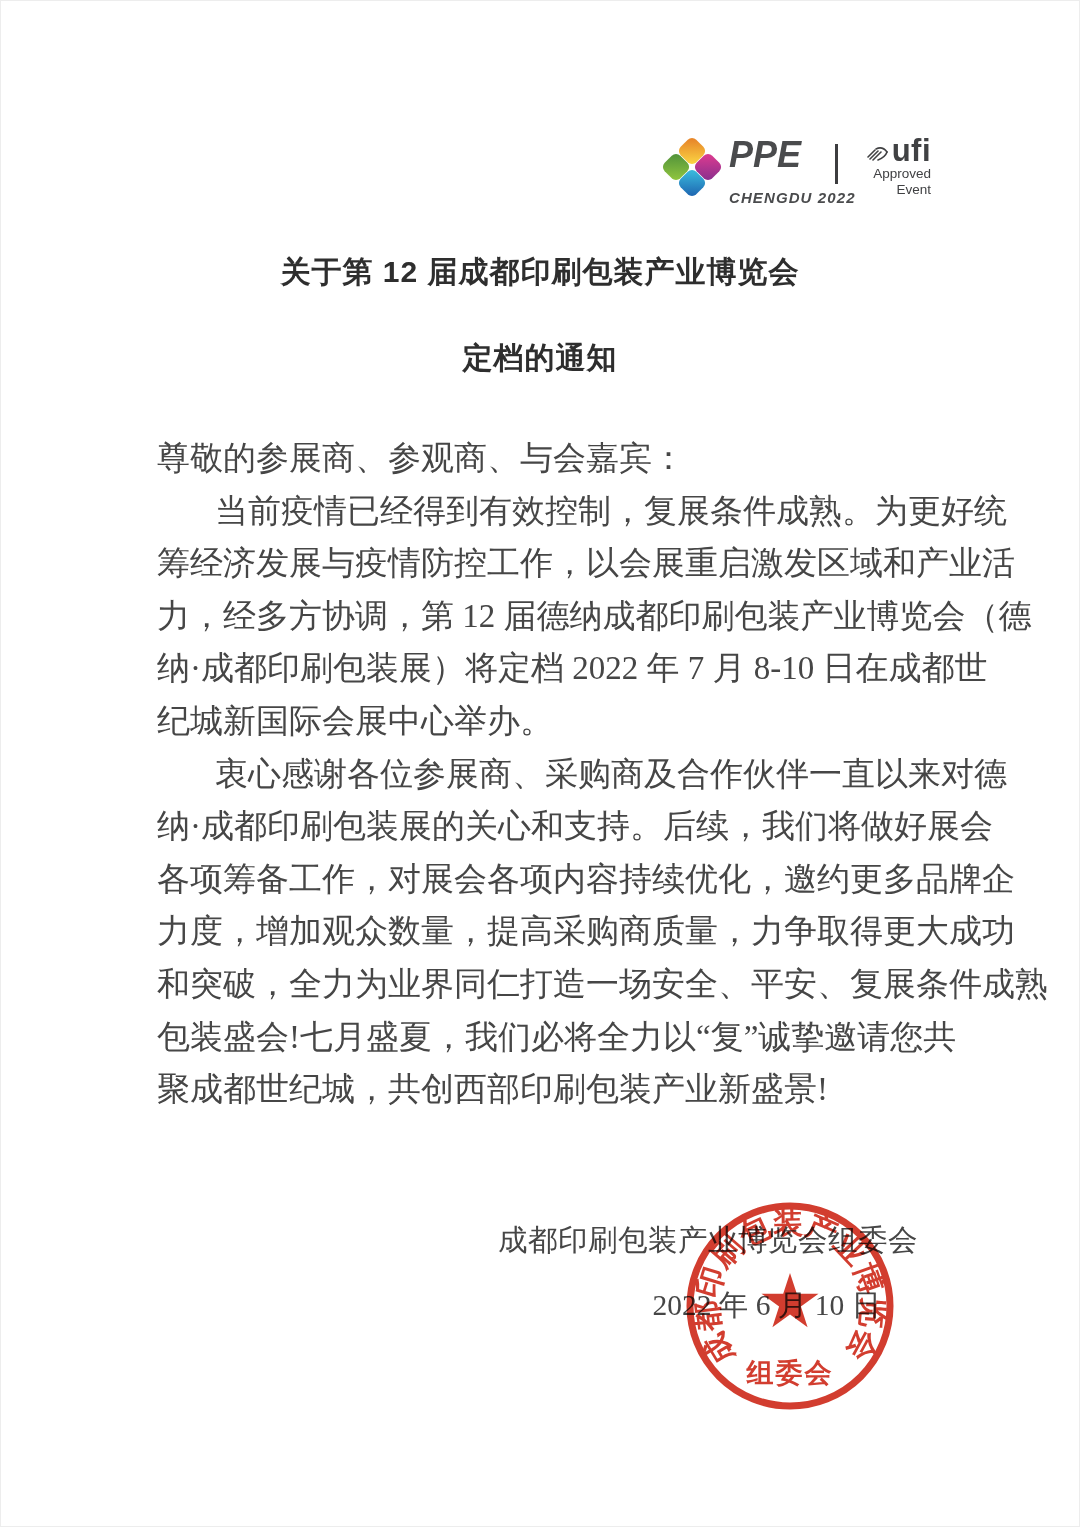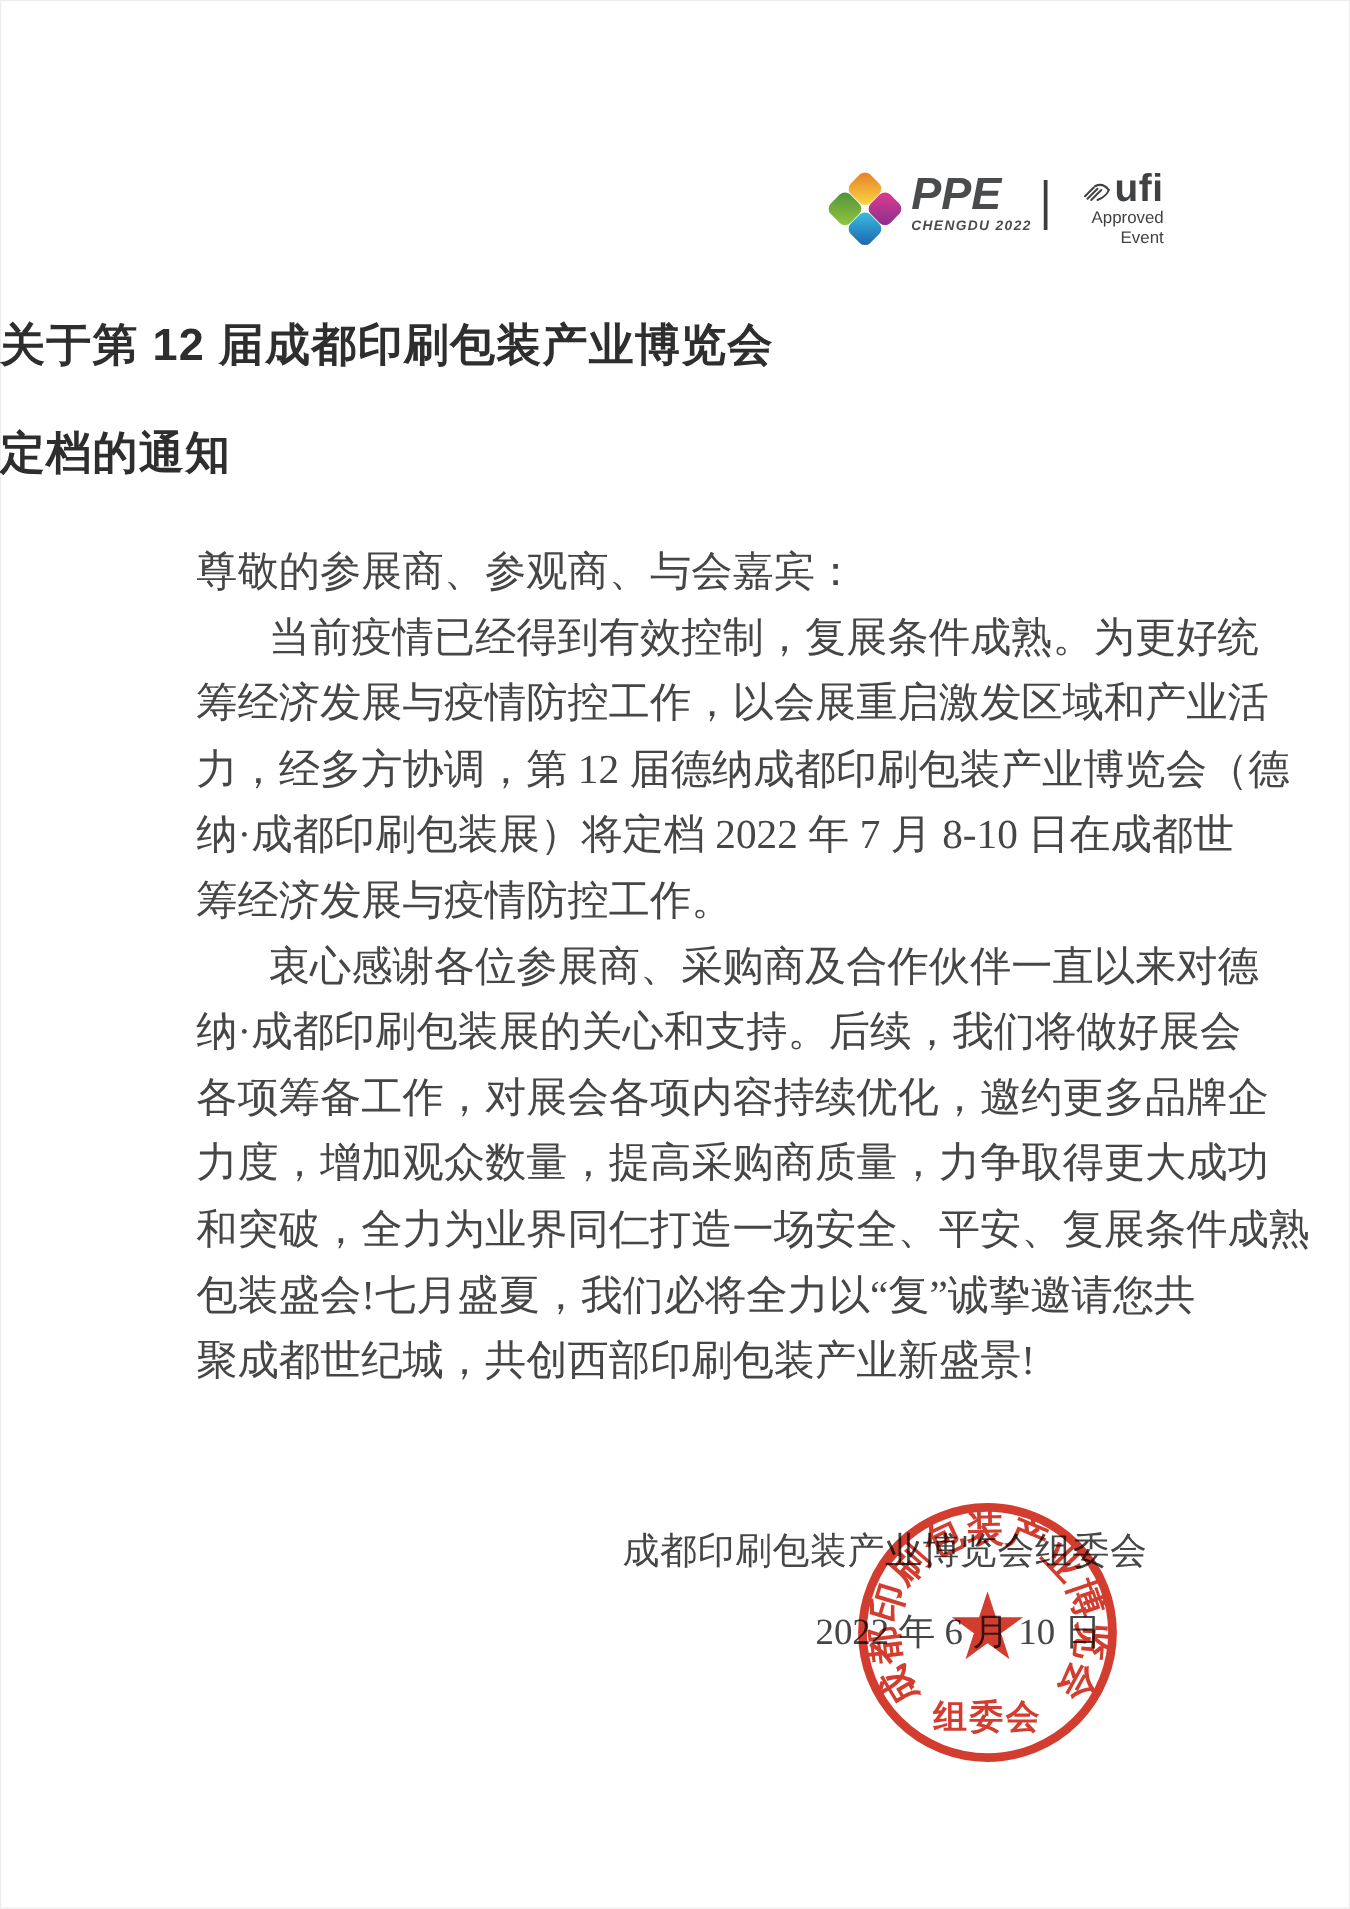--- a/index.html
+++ b/index.html
@@ -17,35 +17,35 @@
 
   .diamond-logo { position:absolute; left:2px; top:4px; width:54px; height:54px; }
   .diamond-logo span { position:absolute; width:22px; height:22px; border-radius:6px; transform:rotate(45deg); }
   .dm-top    { left:16px; top:0px;  background:linear-gradient(135deg,#e8882a 15%,#fad342 90%); }
   .dm-left   { left:0px;  top:16px; background:linear-gradient(135deg,#53943a 10%,#8fc43f 90%); }
   .dm-right  { left:32px; top:16px; background:linear-gradient(135deg,#d63a8f 15%,#8c2f8e 90%); }
   .dm-bottom { left:16px; top:32px; background:linear-gradient(135deg,#38b5da 15%,#1f68b2 90%); }
 
   .ppe-text { position:absolute; left:66px; top:2px; color:#4a4b4d; font-family:"Liberation Sans", sans-serif; font-style:italic; }
   .ppe-brand { font-size:36px; font-weight:800; line-height:34px; letter-spacing:0px; }
-  .ppe-sub   { font-size:11px; font-weight:700; letter-spacing:1.1px; margin-top:3px; white-space:nowrap; }
+  .ppe-sub   { font-size:15px; font-weight:700; letter-spacing:1.1px; margin-top:17px; white-space:nowrap; }
 
   .logo-divider { position:absolute; left:172px; top:8px; width:3px; height:40px; background:#3d3d3f; }
 
   .ufi-block { position:absolute; left:190px; top:0px; width:78px; text-align:right;
                font-family:"Liberation Sans", sans-serif; color:#404143; }
   .ufi-top { display:flex; align-items:flex-end; justify-content:flex-end; }
   .ufi-swoosh { margin-bottom:5px; margin-right:2px; }
   .ufi-brand { font-size:31px; font-weight:700; line-height:30px; letter-spacing:0.5px; }
   .ufi-line { font-size:13.5px; font-weight:400; line-height:16px; }
 
   
-  .doc-title { position:absolute; left:0; width:1080px; 
+  .doc-title { position:absolute; left:0; width:1080px; text-align:center;
                font-family:"Liberation Sans", sans-serif; font-weight:700;
-               color:#2e2e2e; font-size:36px; letter-spacing:1px; white-space:nowrap; }
+               color:#2e2e2e; font-size:30px; letter-spacing:1px; white-space:nowrap; }
   .title-1 { top:252px; }
   .title-2 { top:338px; }
 
   
   .letter { position:absolute; left:157px; top:432px; width:764px; color:#464646; }
   .line { font-size:33px; height:52.6px; line-height:52.6px;
           text-align:justify; text-align-last:justify; white-space:nowrap; }
   .ln-indent { text-indent:58px; }
   .ln-last { text-align-last:left; }
   .ln-left { text-align-last:left; }
@@ -95,21 +95,21 @@
 <div class="doc-title title-1">关于第 12 届成都印刷包装产业博览会</div>
 <div class="doc-title title-2">定档的通知</div>
 
 <div class="letter">
   <div class="line ln-left">尊敬的参展商、参观商、与会嘉宾：</div>
 
   <div class="line ln-indent">当前疫情已经得到有效控制，复展条件成熟。为更好统</div>
   <div class="line">筹经济发展与疫情防控工作，以会展重启激发区域和产业活</div>
   <div class="line">力，经多方协调，第 12 届德纳成都印刷包装产业博览会（德</div>
   <div class="line">纳·成都印刷包装展）将定档 2022 年 7 月 8-10 日在成都世</div>
-  <div class="line ln-last">筹经济发展与疫情防控工作。</div>
+  <div class="line ln-last">纪城新国际会展中心举办。</div>
 
   <div class="line ln-indent">衷心感谢各位参展商、采购商及合作伙伴一直以来对德</div>
   <div class="line">纳·成都印刷包装展的关心和支持。后续，我们将做好展会</div>
   <div class="line">各项筹备工作，对展会各项内容持续优化，邀约更多品牌企</div>
   <div class="line">力度，增加观众数量，提高采购商质量，力争取得更大成功</div>
   <div class="line">和突破，全力为业界同仁打造一场安全、平安、复展条件成熟</div>
   <div class="line">包装盛会!七月盛夏，我们必将全力以“复”诚挚邀请您共</div>
   <div class="line ln-last">聚成都世纪城，共创西部印刷包装产业新盛景!</div>
 </div>
 

